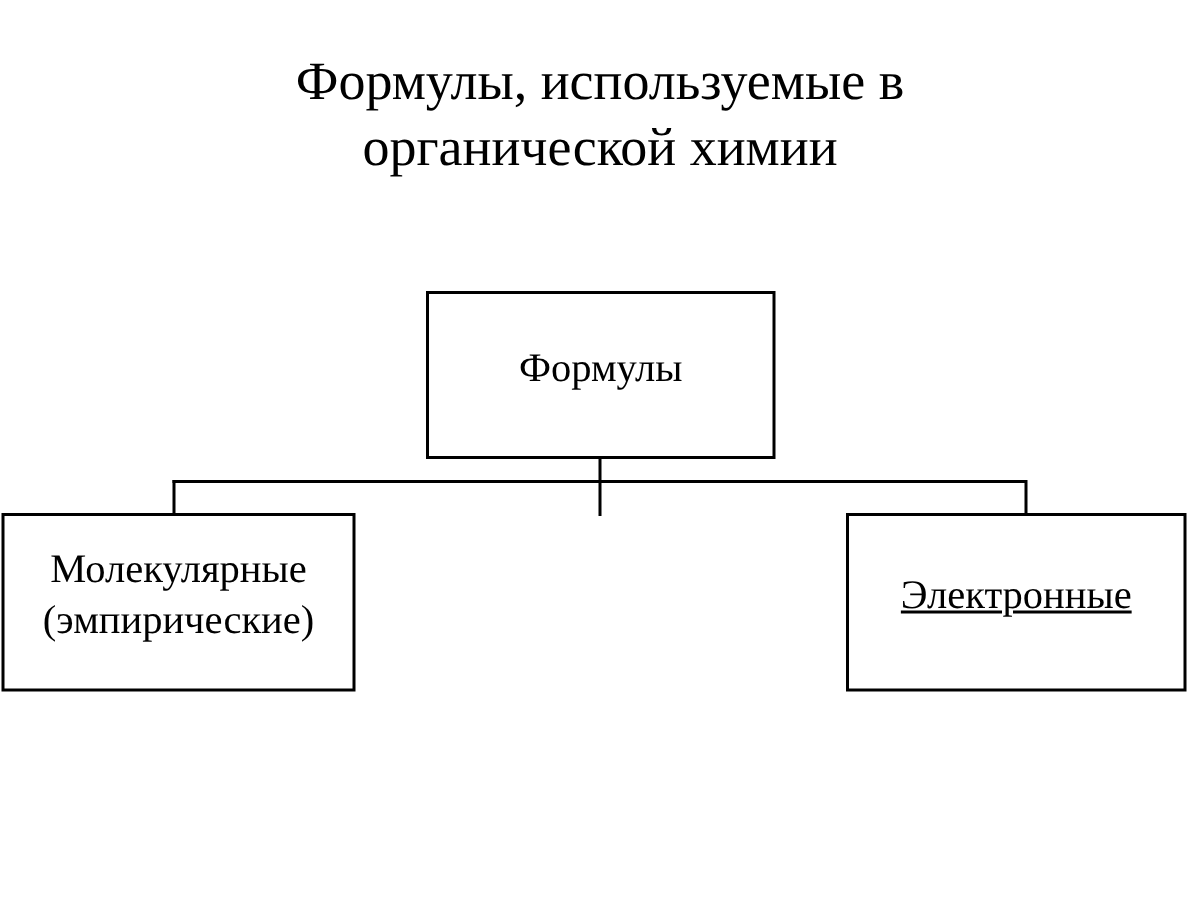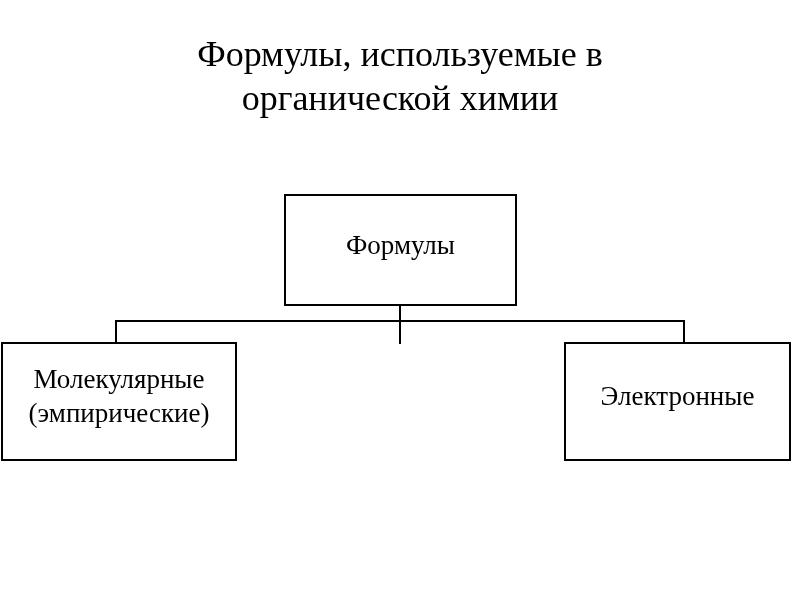--- a/index.html
+++ b/index.html
@@ -82,20 +82,21 @@
     font-size: 27px;
   }
   #node-structural .node-label { padding-bottom: 12px; }
 
   #node-electronic {
     left: 564px;
     top: 342px;
     width: 227px;
     height: 119px;
     font-size: 27px;
+    text-decoration: underline;
   }
   #node-electronic .node-label { padding-bottom: 12px; }
 
   
   .conn {
     position: absolute;
     background: #000000;
   }
   .conn-v { width: 2px; }
   .conn-h { height: 2px; }

